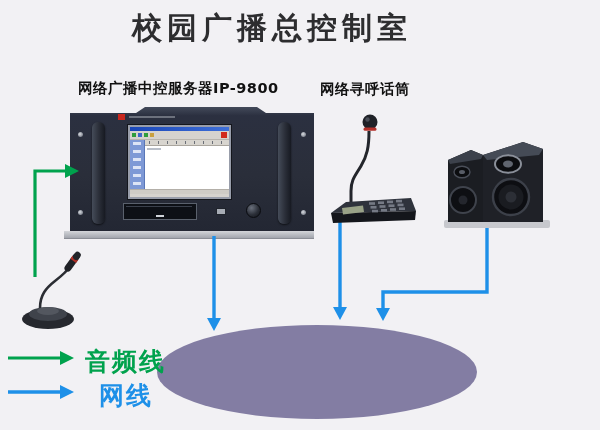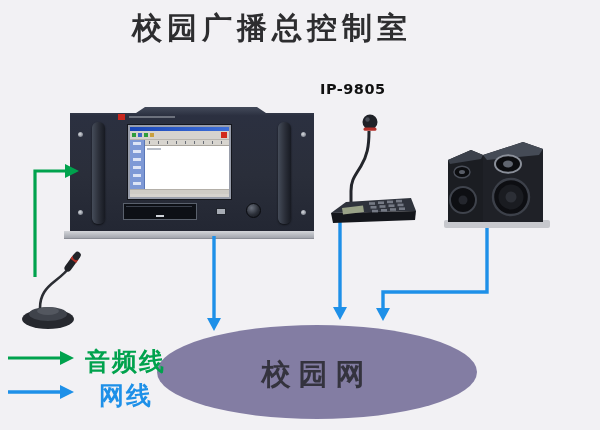--- a/index.html
+++ b/index.html
@@ -118,22 +118,25 @@
   .legend-audio { left:85px; top:345px; color: var(--audio-line,#00a24d); }
   .legend-net   { left:85px; top:379px; color: var(--network-line,#1e90e8); margin-left: 14px; }
 </style>
 </head>
 <body>
 
 <div class="canvas">
 
   <h1 class="title">校园广播总控制室</h1>
 
+  <div class="dev-label lbl-server">
+    <div>网络广播中控服务器IP-9800</div>
+  </div>
   <div class="dev-label lbl-paging">
-    <div>IP-9805</div>
+    <div>网络寻呼话筒</div>
   </div>
 
   <div class="rack">
     <div class="rack-screw scr-tl"></div>
     <div class="rack-screw scr-bl"></div>
     <div class="rack-screw scr-tr"></div>
     <div class="rack-screw scr-br"></div>
     <div class="rack-bar bar-left"></div>
     <div class="rack-bar bar-right"></div>
     <div class="rack-logo"></div>
@@ -244,18 +247,17 @@
     <g>
       <line x1="8" y1="358" x2="61" y2="358" class="audio-line"></line>
       <polygon points="60,351 60,365 74,358" class="audio-fill"></polygon>
     </g>
     <g>
       <line x1="8" y1="392" x2="61" y2="392" class="net-line"></line>
       <polygon points="60,385 60,399 74,392" class="net-fill"></polygon>
     </g>
   </svg>
 
-  <div class="cloud-label">校园网</div>
 
   <div class="legend-label legend-audio">音频线</div>
   <div class="legend-label legend-net">网线</div>
 
 </div>
 
 </body></html>

